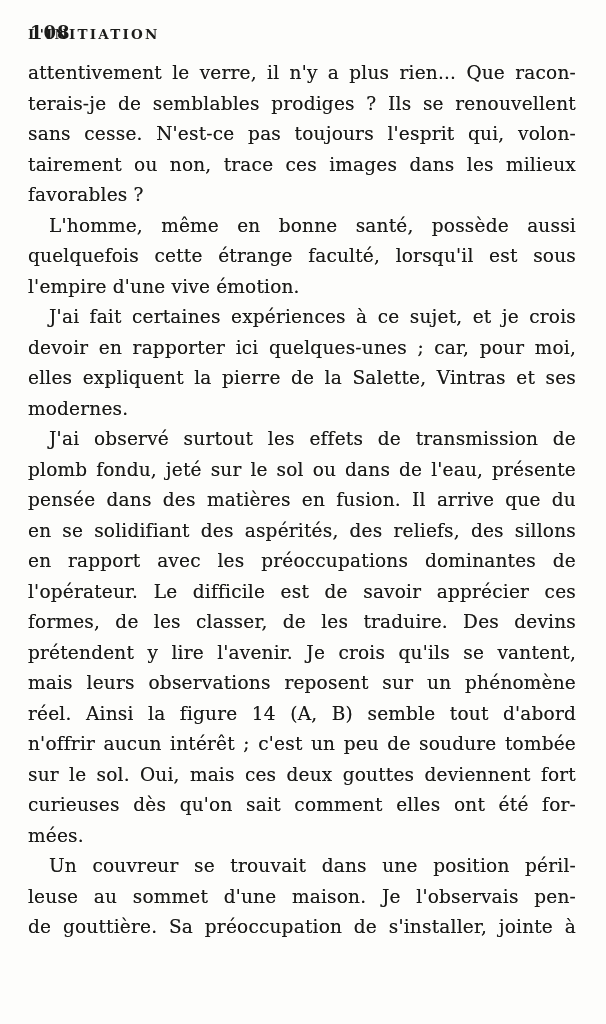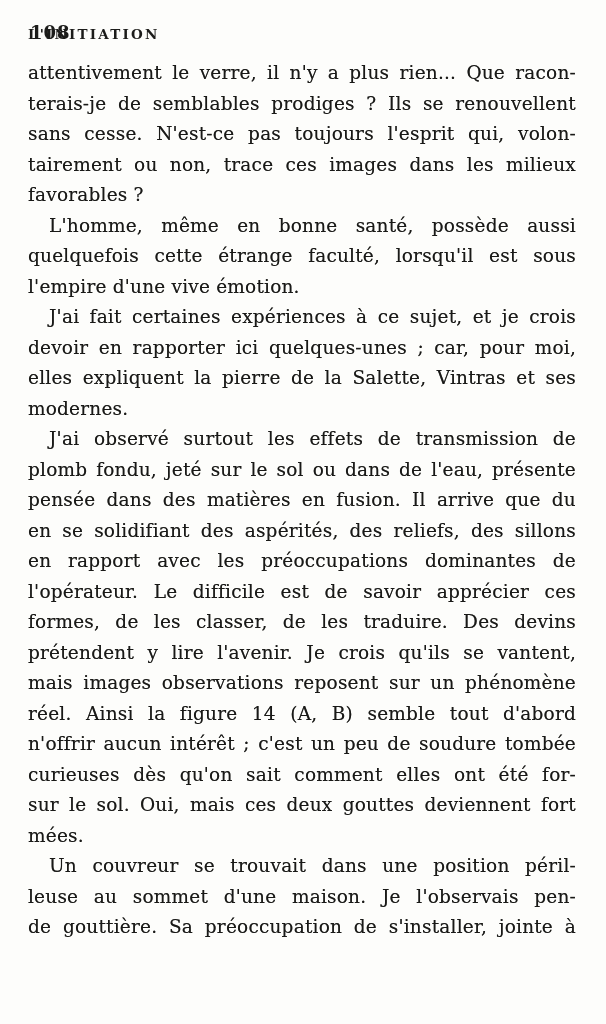--- a/index.html
+++ b/index.html
@@ -96,24 +96,24 @@
     <div class="text-line">elles expliquent la pierre de la Salette, Vintras et ses</div>
     <div class="text-line para-end">modernes.</div>
     <div class="text-line indent">J'ai observé surtout les effets de transmission de</div>
     <div class="text-line">plomb fondu, jeté sur le sol ou dans de l'eau, présente</div>
     <div class="text-line">pensée dans des matières en fusion. Il arrive que du</div>
     <div class="text-line">en se solidifiant des aspérités, des reliefs, des sillons</div>
     <div class="text-line">en rapport avec les préoccupations dominantes de</div>
     <div class="text-line">l'opérateur. Le difficile est de savoir apprécier ces</div>
     <div class="text-line">formes, de les classer, de les traduire. Des devins</div>
     <div class="text-line">prétendent y lire l'avenir. Je crois qu'ils se vantent,</div>
-    <div class="text-line">mais images observations reposent sur un phénomène</div>
+    <div class="text-line">mais leurs observations reposent sur un phénomène</div>
     <div class="text-line">réel. Ainsi la figure 14 (A, B) semble tout d'abord</div>
     <div class="text-line">n'offrir aucun intérêt ; c'est un peu de soudure tombée</div>
+    <div class="text-line">sur le sol. Oui, mais ces deux gouttes deviennent fort</div>
     <div class="text-line">curieuses dès qu'on sait comment elles ont été for-</div>
-    <div class="text-line">sur le sol. Oui, mais ces deux gouttes deviennent fort</div>
     <div class="text-line para-end">mées.</div>
     <div class="text-line indent">Un couvreur se trouvait dans une position péril-</div>
     <div class="text-line">leuse au sommet d'une maison. Je l'observais pen-</div>
     <div class="text-line">de gouttière. Sa préoccupation de s'installer, jointe à</div>
   </div>
 
 </div>
 
 </body></html>

